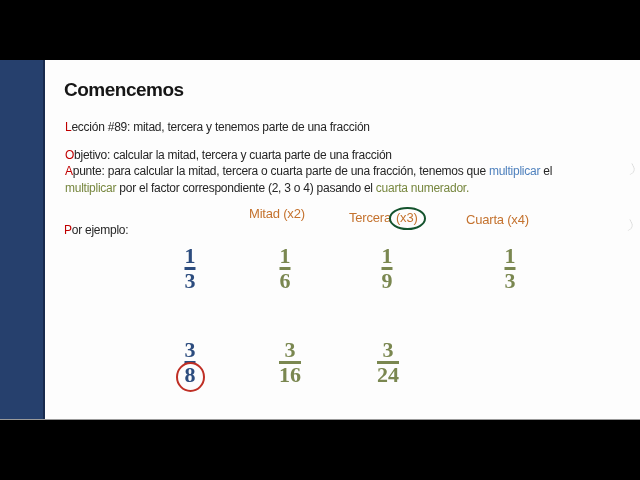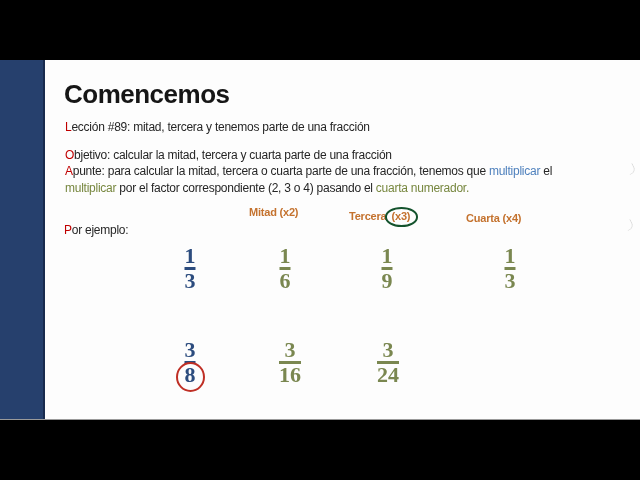--- a/index.html
+++ b/index.html
@@ -12,34 +12,33 @@
   .slide-frame{
     position:absolute;left:0;top:60px;width:640px;height:359px;
     background:#fdfdfd;border-bottom:1px solid #9a9a9a;
   }
   .blue-bar{
     position:absolute;left:0;top:0;width:43px;height:359px;
     background:#26406d;border-right:2px solid #182a4d;
   }
   .title{
     position:absolute;left:64px;top:19px;
-    font-size:26px;font-weight:bold;letter-spacing:-0.5px;color:#161616;
+    font-size:19px;font-weight:bold;letter-spacing:-0.5px;color:#161616;
     white-space:nowrap;
   }
   .bodyline{
     position:absolute;font-size:12px;letter-spacing:-0.25px;color:#262626;
     white-space:nowrap;line-height:14px;
   }
   .lead{color:#c00000;}
   .word-blue{color:#4f81bd;}
   .word-olive{color:#77873f;}
   .col-header{
-    position:absolute;font-size:11px;letter-spacing:-0.2px;color:#c4722e;
+    position:absolute;font-size:13px;letter-spacing:-0.2px;color:#c4722e;
     white-space:nowrap;
-    font-weight:bold;
   }
   .circle-x3{
     display:inline-block;border:2px solid #14532d;border-radius:50%;
     padding:1px 6px 3px 5px;margin-left:-2px;color:#c4722e;
   }
   .frac{
     position:absolute;display:inline-flex;flex-direction:column;align-items:center;
     transform:translateX(-50%);
     font-family:"Liberation Serif","DejaVu Serif",serif;font-weight:bold;
     font-size:22px;line-height:20px;white-space:nowrap;

